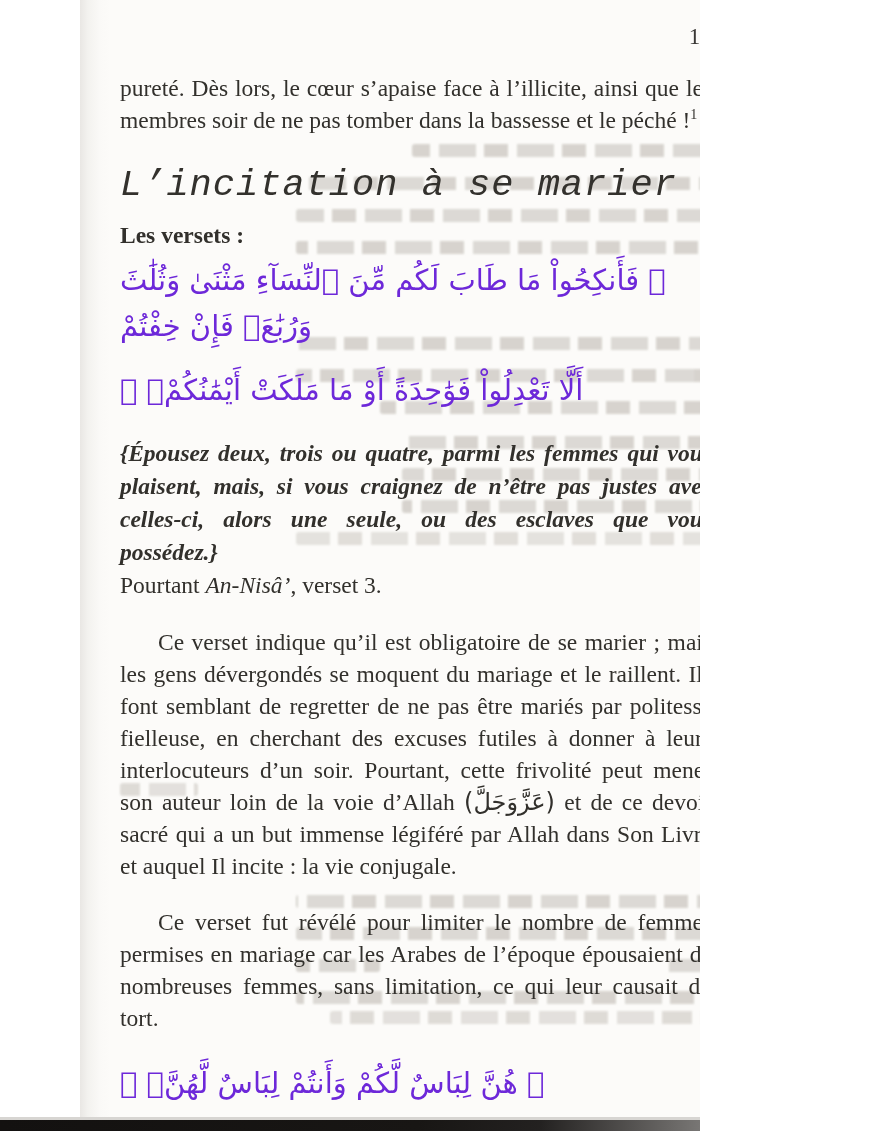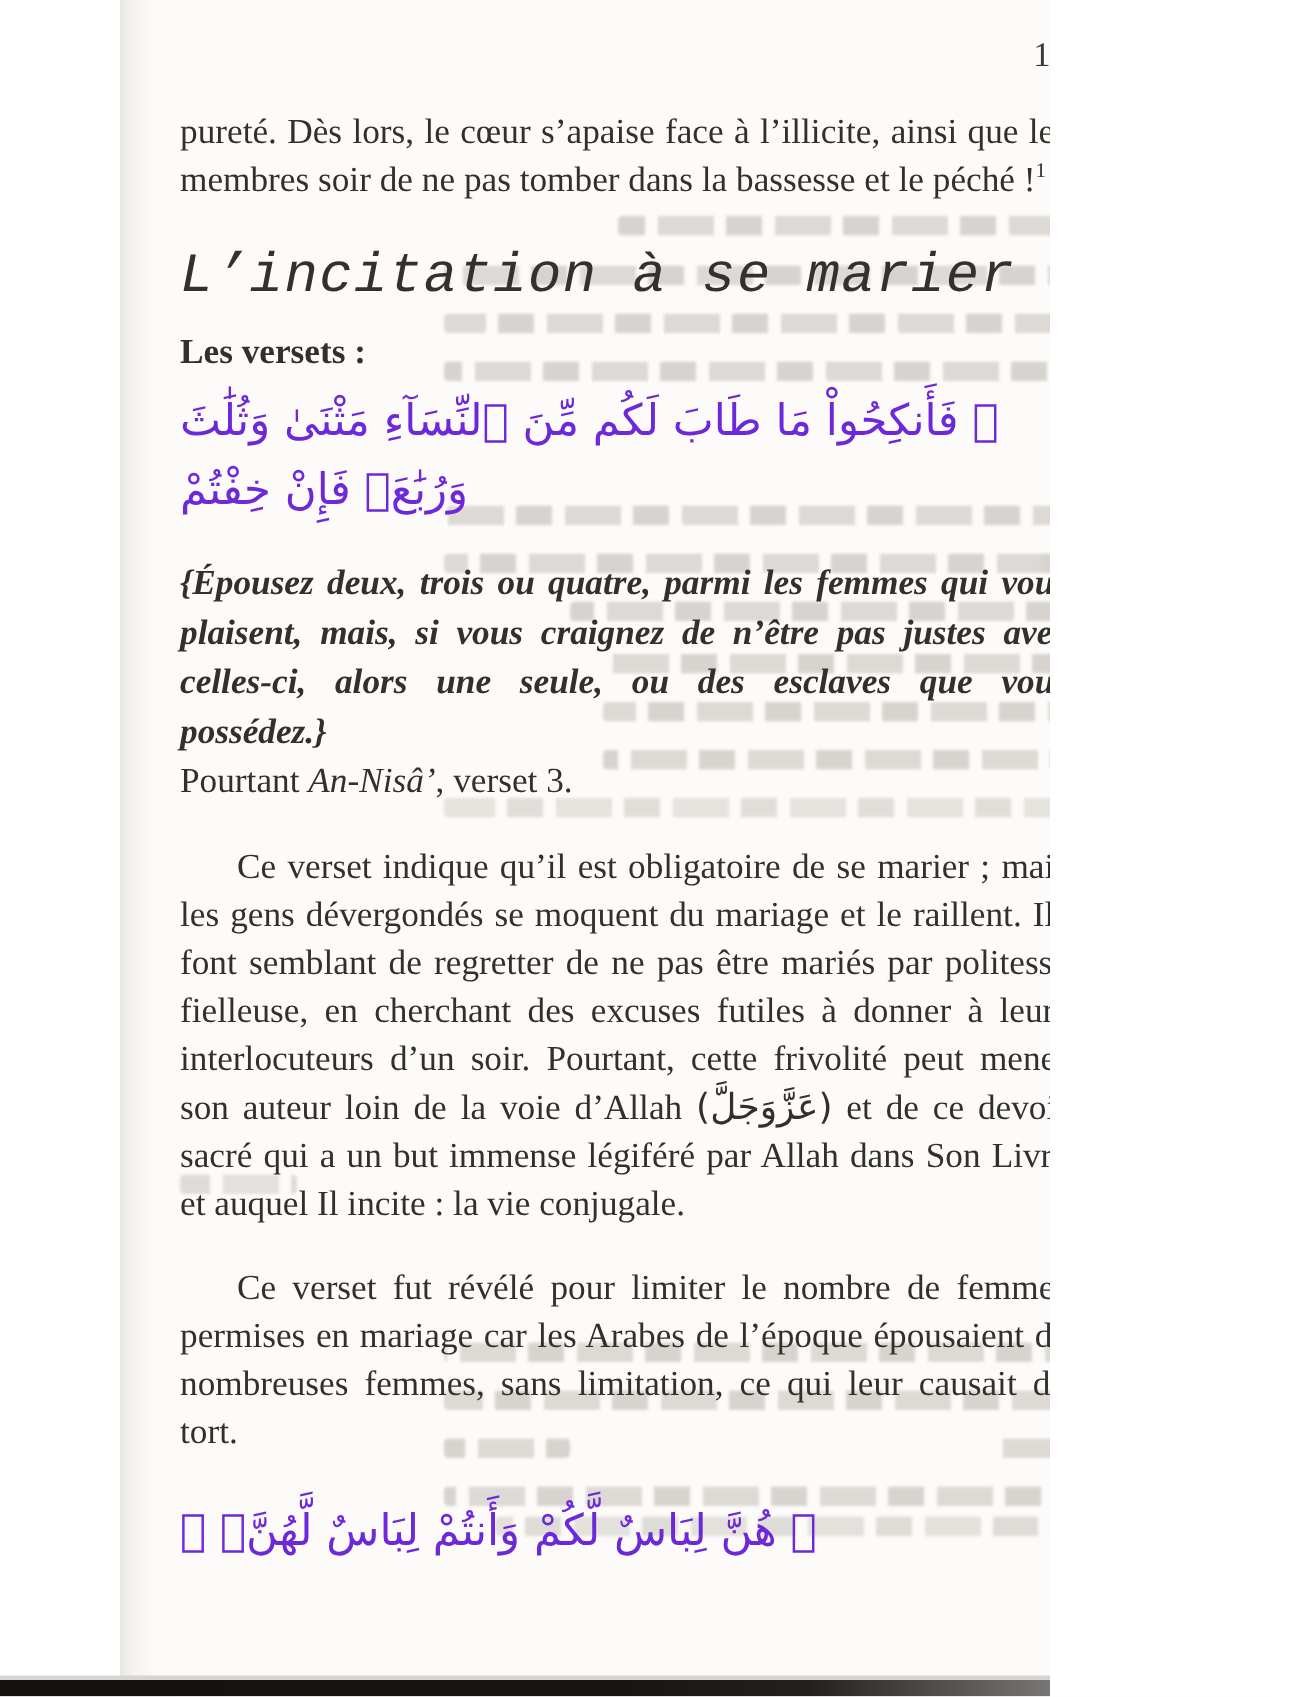--- a/index.html
+++ b/index.html
@@ -71,20 +71,21 @@
 
       <p class="page-number">11</p>
 
       <p class="body-text"><span>pureté. Dès lors, le cœur s’apaise face à l’illicite, ainsi que les membres soir de ne pas tomber dans la bassesse et le péché !</span><sup class="sup">1</sup></p>
 
       <h1 class="heading">L’incitation à se marier</h1>
 
       <p class="verses-label">Les versets :</p>
 
       <div class="arabic first" dir="rtl">﴿ فَأَنكِحُواْ مَا طَابَ لَكُم مِّنَ ٱلنِّسَآءِ مَثْنَىٰ وَثُلَٰثَ وَرُبَٰعَۖ فَإِنْ خِفْتُمْ</div>
+      <div class="arabic second" dir="rtl">أَلَّا تَعْدِلُواْ فَوَٰحِدَةً أَوْ مَا مَلَكَتْ أَيْمَٰنُكُمْۚ ﴾</div>
 
       <p class="translation">{Épousez deux, trois ou quatre, parmi les femmes qui vous plaisent, mais, si vous craignez de n’être pas justes avec celles-ci, alors une seule, ou des esclaves que vous possédez.}</p>
 
       <p class="source-line"><span>Pourtant </span><em>An-Nisâ’</em><span>, verset 3.</span></p>
 
       <p class="para"><span>Ce verset indique qu’il est obligatoire de se marier ; mais les gens dévergondés se moquent du mariage et le raillent. Ils font semblant de regretter de ne pas être mariés par politesse fielleuse, en cherchant des excuses futiles à donner à leurs interlocuteurs d’un soir. Pourtant, cette frivolité peut mener son auteur loin de la voie d’Allah </span><span class="ar-inline" dir="ltr">(عَزَّوَجَلَّ)</span><span> et de ce devoir sacré qui a un but immense légiféré par Allah dans Son Livre et auquel Il incite : la vie conjugale.</span></p>
 
       <p class="para">Ce verset fut révélé pour limiter le nombre de femmes permises en mariage car les Arabes de l’époque épousaient de nombreuses femmes, sans limitation, ce qui leur causait du tort.</p>
 
       <div class="arabic final" dir="rtl">﴿ هُنَّ لِبَاسٌ لَّكُمْ وَأَنتُمْ لِبَاسٌ لَّهُنَّۗ ﴾</div>

